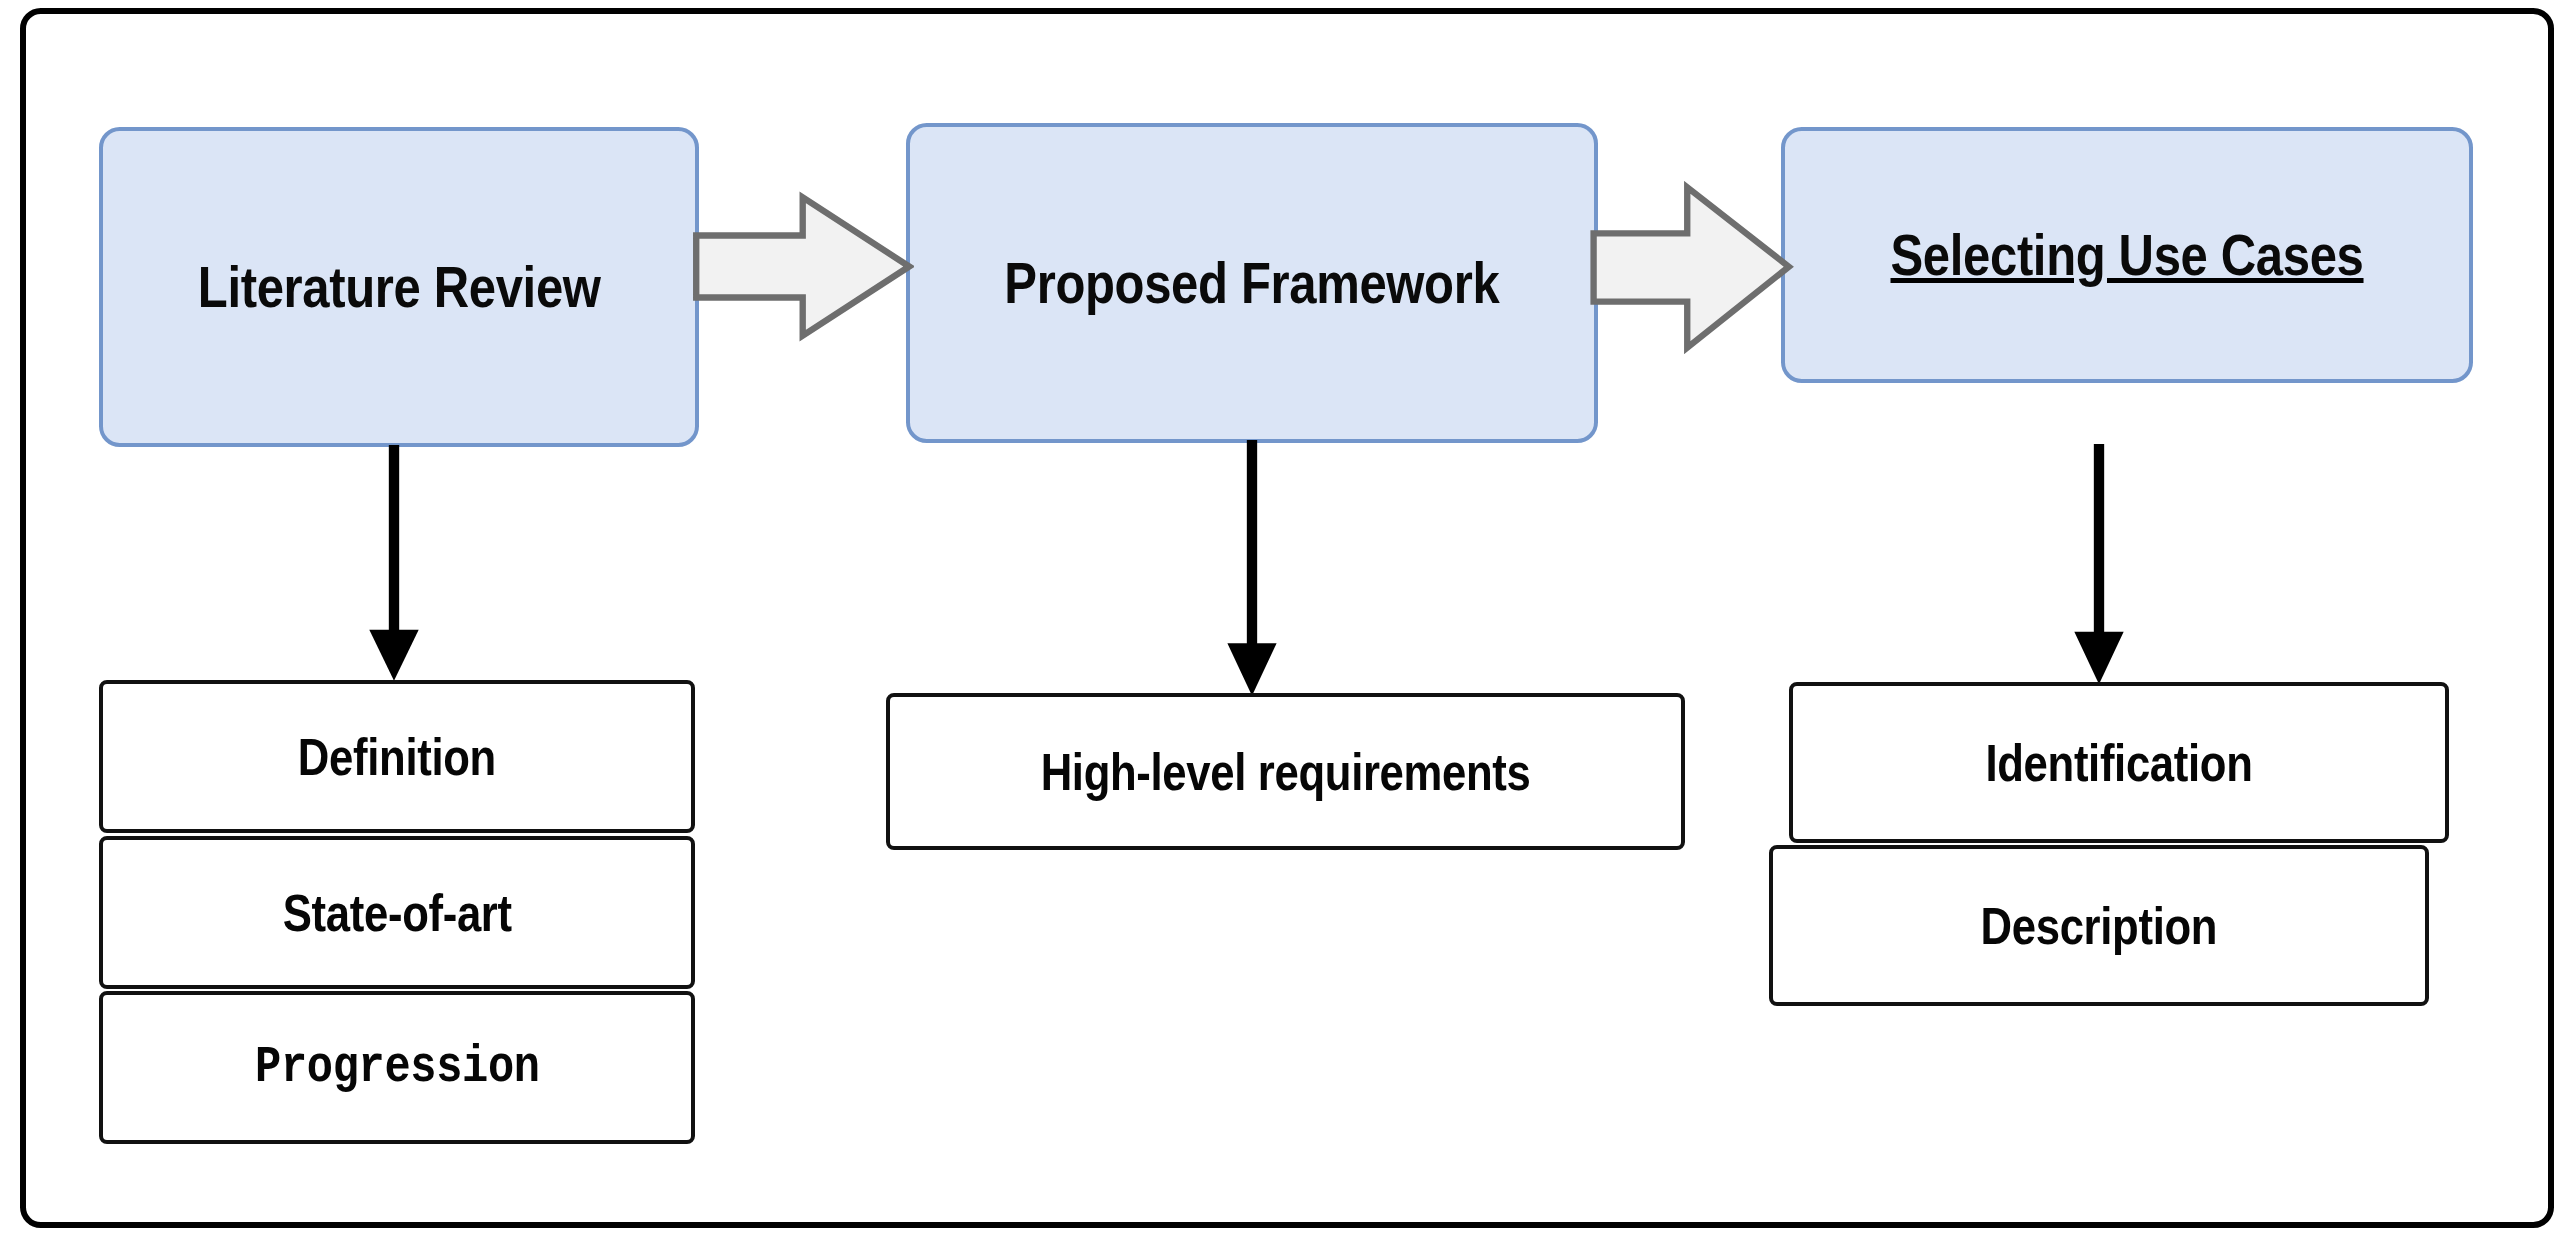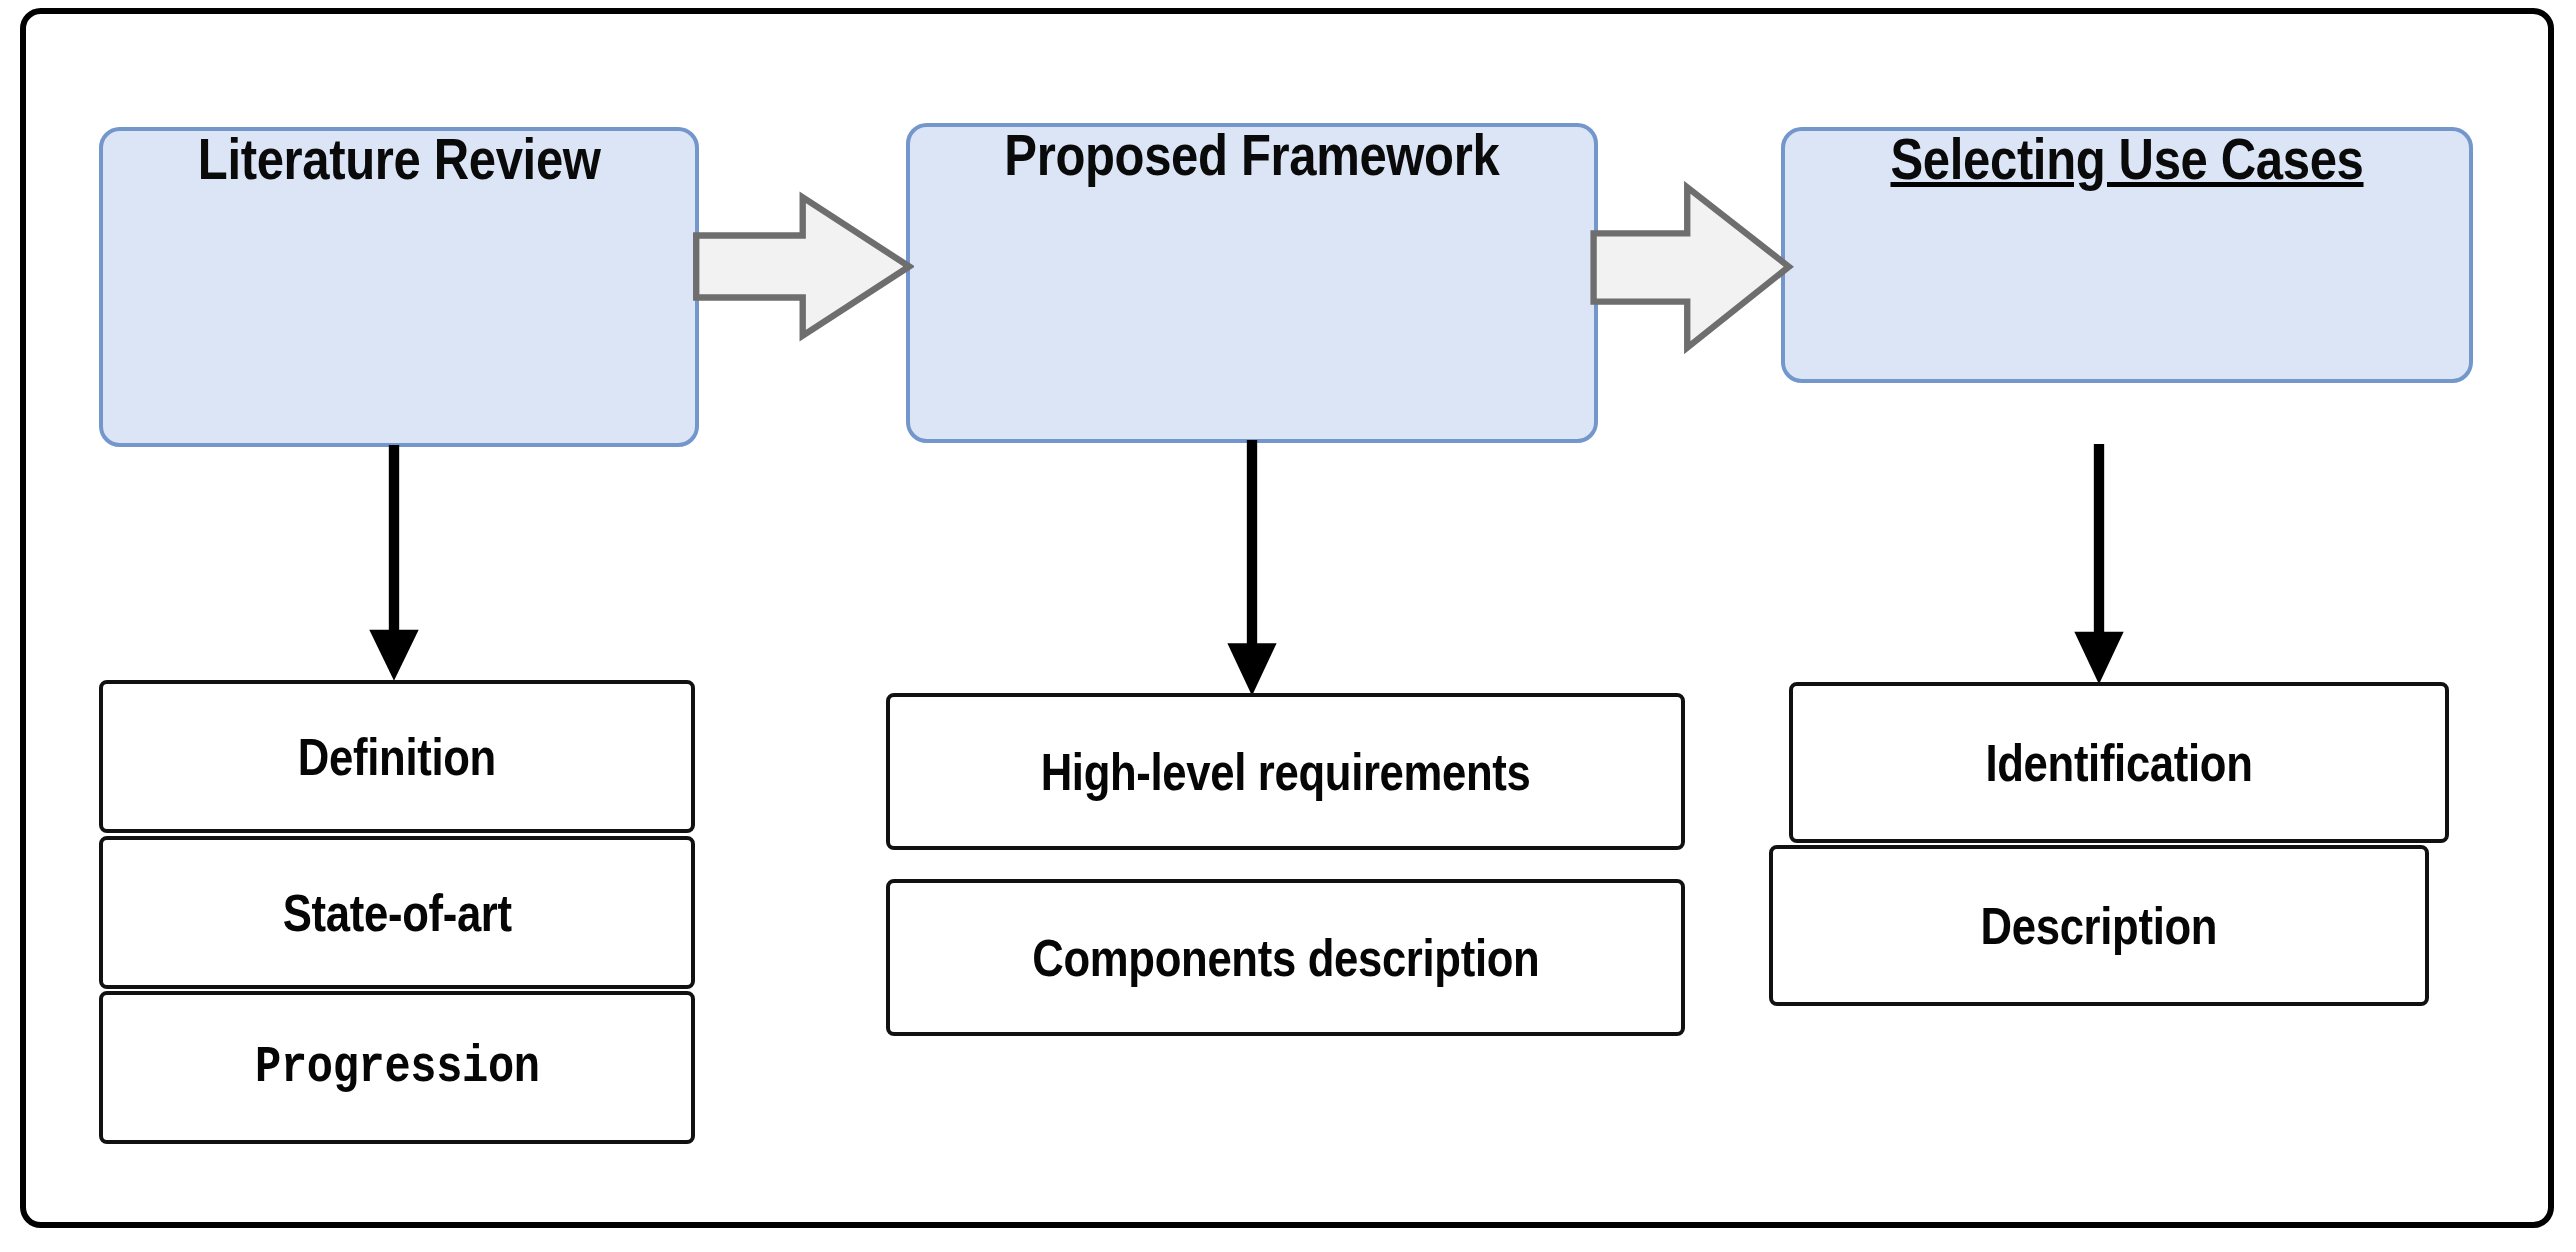--- a/index.html
+++ b/index.html
@@ -28,21 +28,21 @@
     background: transparent;
   }
   
   .stage-box {
     position: absolute;
     box-sizing: border-box;
     background: #dbe5f6;
     border: 4px solid #7396cb;
     border-radius: 20.7px;
     display: flex;
-    align-items: flex-start;
+    align-items: center;
     justify-content: center;
   }
   .stage-label {
     font-size: 57px;
     font-weight: bold;
     color: #0a0a0a;
     letter-spacing: -0.4px;
     transform: scaleX(0.86);
     transform-origin: center center;
     white-space: nowrap;
@@ -141,23 +141,20 @@
   </div>
 
   <div class="sub-box" style="left:99px; top:991px; width:596px; height:153px;font-family:Liberation Mono, monospace;">
     <span class="sub-label">Progression</span>
   </div>
 
   <div class="sub-box" style="left:886px; top:693px; width:799px; height:157px;">
     <span class="sub-label">High-level requirements</span>
   </div>
 
-  <div class="sub-box" style="left:886px; top:879px; width:799px; height:157px;">
-    <span class="sub-label">Components description</span>
-  </div>
 
   <div class="sub-box" style="left:1769px; top:682px; width:660px; height:161px;margin-left:20px;">
     <span class="sub-label">Identification</span>
   </div>
 
   <div class="sub-box" style="left:1769px; top:845px; width:660px; height:161px;">
     <span class="sub-label">Description</span>
   </div>
 
 </div>

